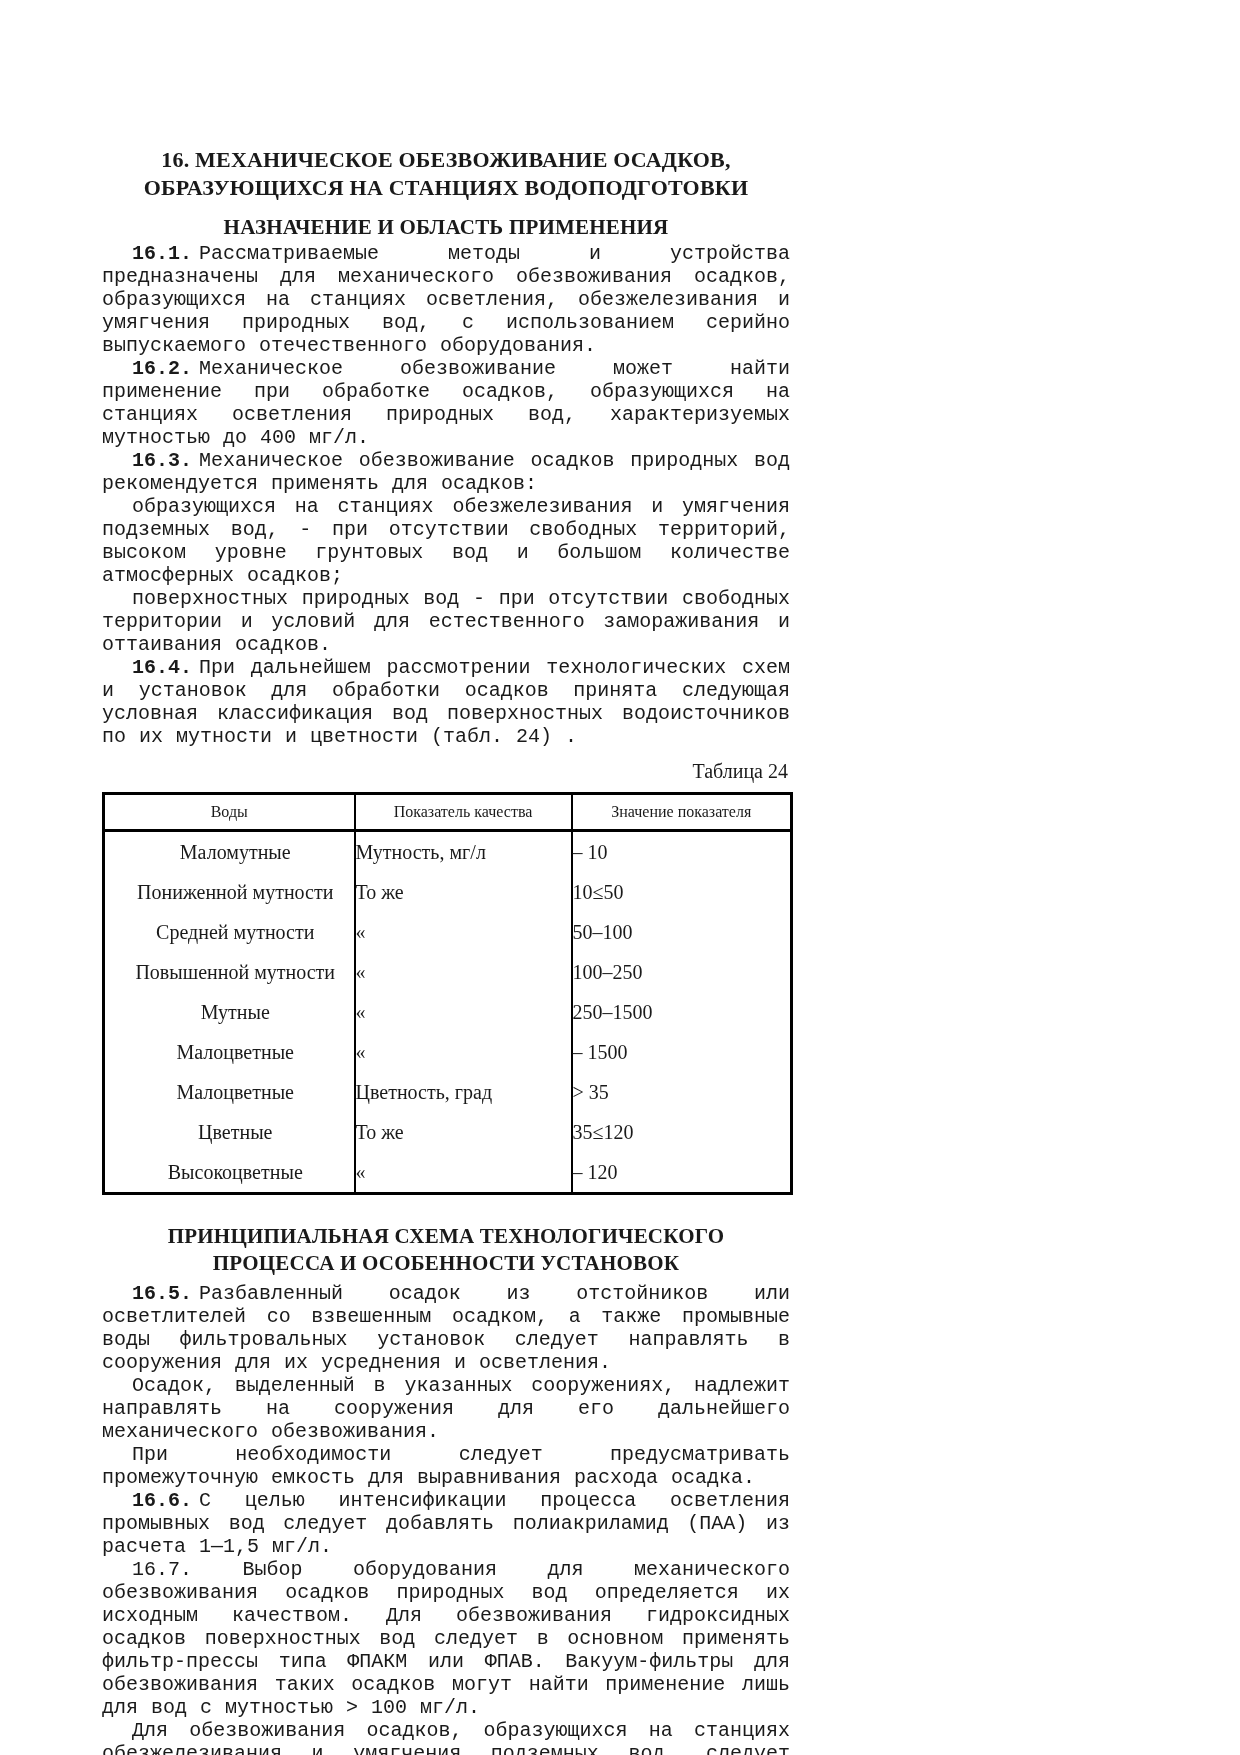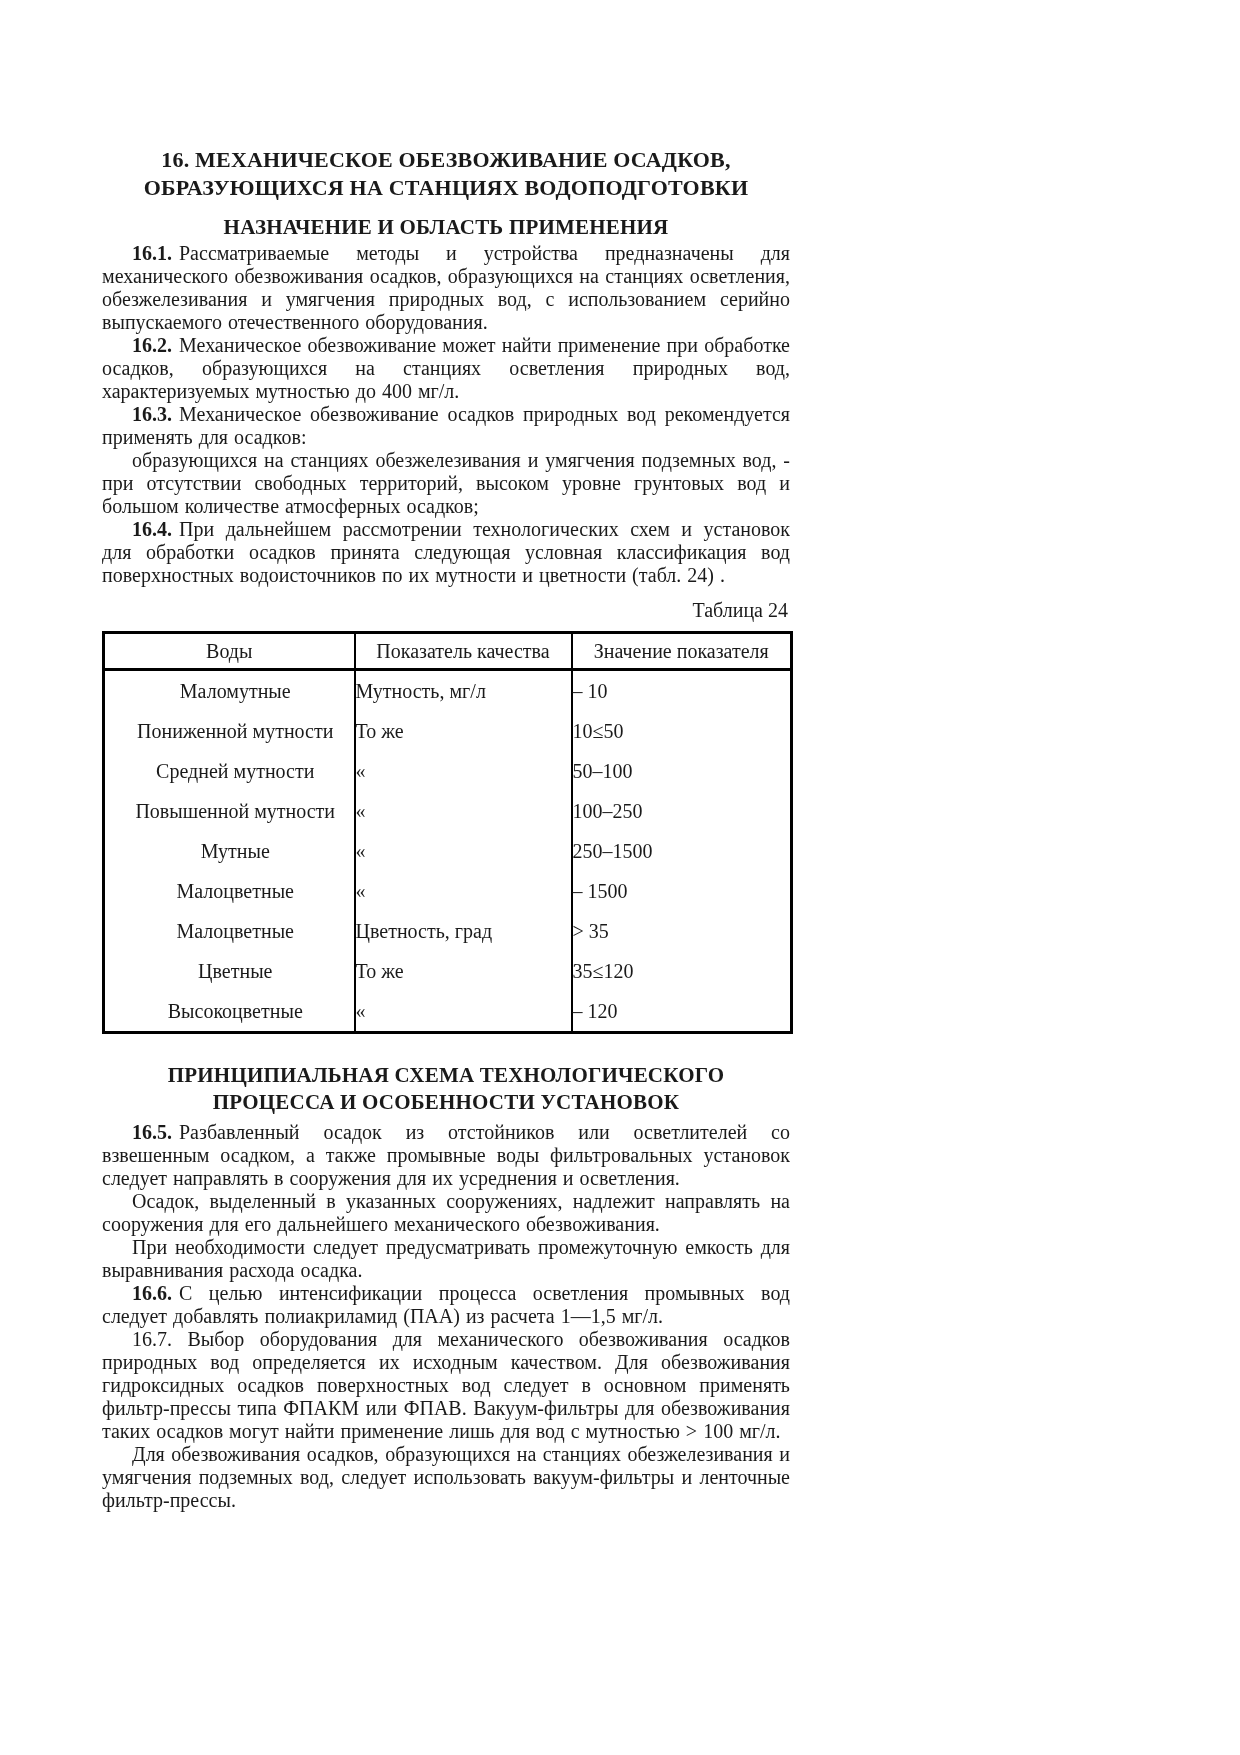--- a/index.html
+++ b/index.html
@@ -21,41 +21,42 @@
   .sec-heading2 { margin: 28px 0 0 0; font-size: 21px; line-height: 27px; font-weight: bold; text-align: center; letter-spacing: 0.2px; }
   .sec-heading2 .t-line { display: block; }
 
   .body-text p {
     margin: 0;
     font-size: 20px;
     line-height: 23px;
     text-align: justify;
     text-indent: 30px;
     word-spacing: 1px;
+    font-family: Liberation Mono, monospace;
   }
   .body-text.first p:first-child { margin-top: 2px; }
   .body-text.second p:first-child { margin-top: 5px; }
   .pnum { font-weight: bold; padding-right: 7px; }
 
   .tbl-caption {
     margin: 12px 2px 10px 0;
     font-size: 20px;
     line-height: 22px;
     text-align: right;
   }
 
   table.qual-table {
     width: 688px;
     border-collapse: collapse;
     table-layout: fixed;
     border: 3px solid #000;
   }
   .qual-table th {
     font-weight: normal;
-    font-size: 20px;
+    font-size: 16px;
     height: 34px;
     text-align: center;
     vertical-align: middle;
     border-bottom: 3px solid #000;
     padding: 0;
   }
   .qual-table td {
     font-size: 20px;
     height: 40px;
     text-align: left;
@@ -76,20 +77,21 @@
       <span class="t-line">ОБРАЗУЮЩИХСЯ НА СТАНЦИЯХ ВОДОПОДГОТОВКИ</span>
     </h1>
 
     <h2 class="sec-heading">НАЗНАЧЕНИЕ И ОБЛАСТЬ ПРИМЕНЕНИЯ</h2>
 
     <div class="body-text first">
       <p><span class="pnum">16.1.</span><span>Рассматриваемые методы и устройства предназначены для механического обезвоживания осадков, образующихся на станциях осветления, обезжелезивания и умягчения природных вод, с использованием серийно выпускаемого отечественного оборудования.</span></p>
       <p><span class="pnum">16.2.</span><span>Механическое обезвоживание может найти применение при обработке осадков, образующихся на станциях осветления природных вод, характеризуемых мутностью до 400 мг/л.</span></p>
       <p><span class="pnum">16.3.</span><span>Механическое обезвоживание осадков природных вод рекомендуется применять для осадков:</span></p>
       <p><span>образующихся на станциях обезжелезивания и умягчения подземных вод, - при отсутствии свободных территорий, высоком уровне грунтовых вод и большом количестве атмосферных осадков;</span></p>
+      <p><span>поверхностных природных вод - при отсутствии свободных территории и условий для естественного замораживания и оттаивания осадков.</span></p>
       <p><span class="pnum">16.4.</span><span>При дальнейшем рассмотрении технологических схем и установок для обработки осадков принята следующая условная классификация вод поверхностных водоисточников по их мутности и цветности (табл. 24) .</span></p>
     </div>
 
     <div class="tbl-caption">Таблица 24</div>
 
     <table class="qual-table">
       <colgroup>
         <col style="width:251px">
         <col style="width:217px">
         <col style="width:220px">

